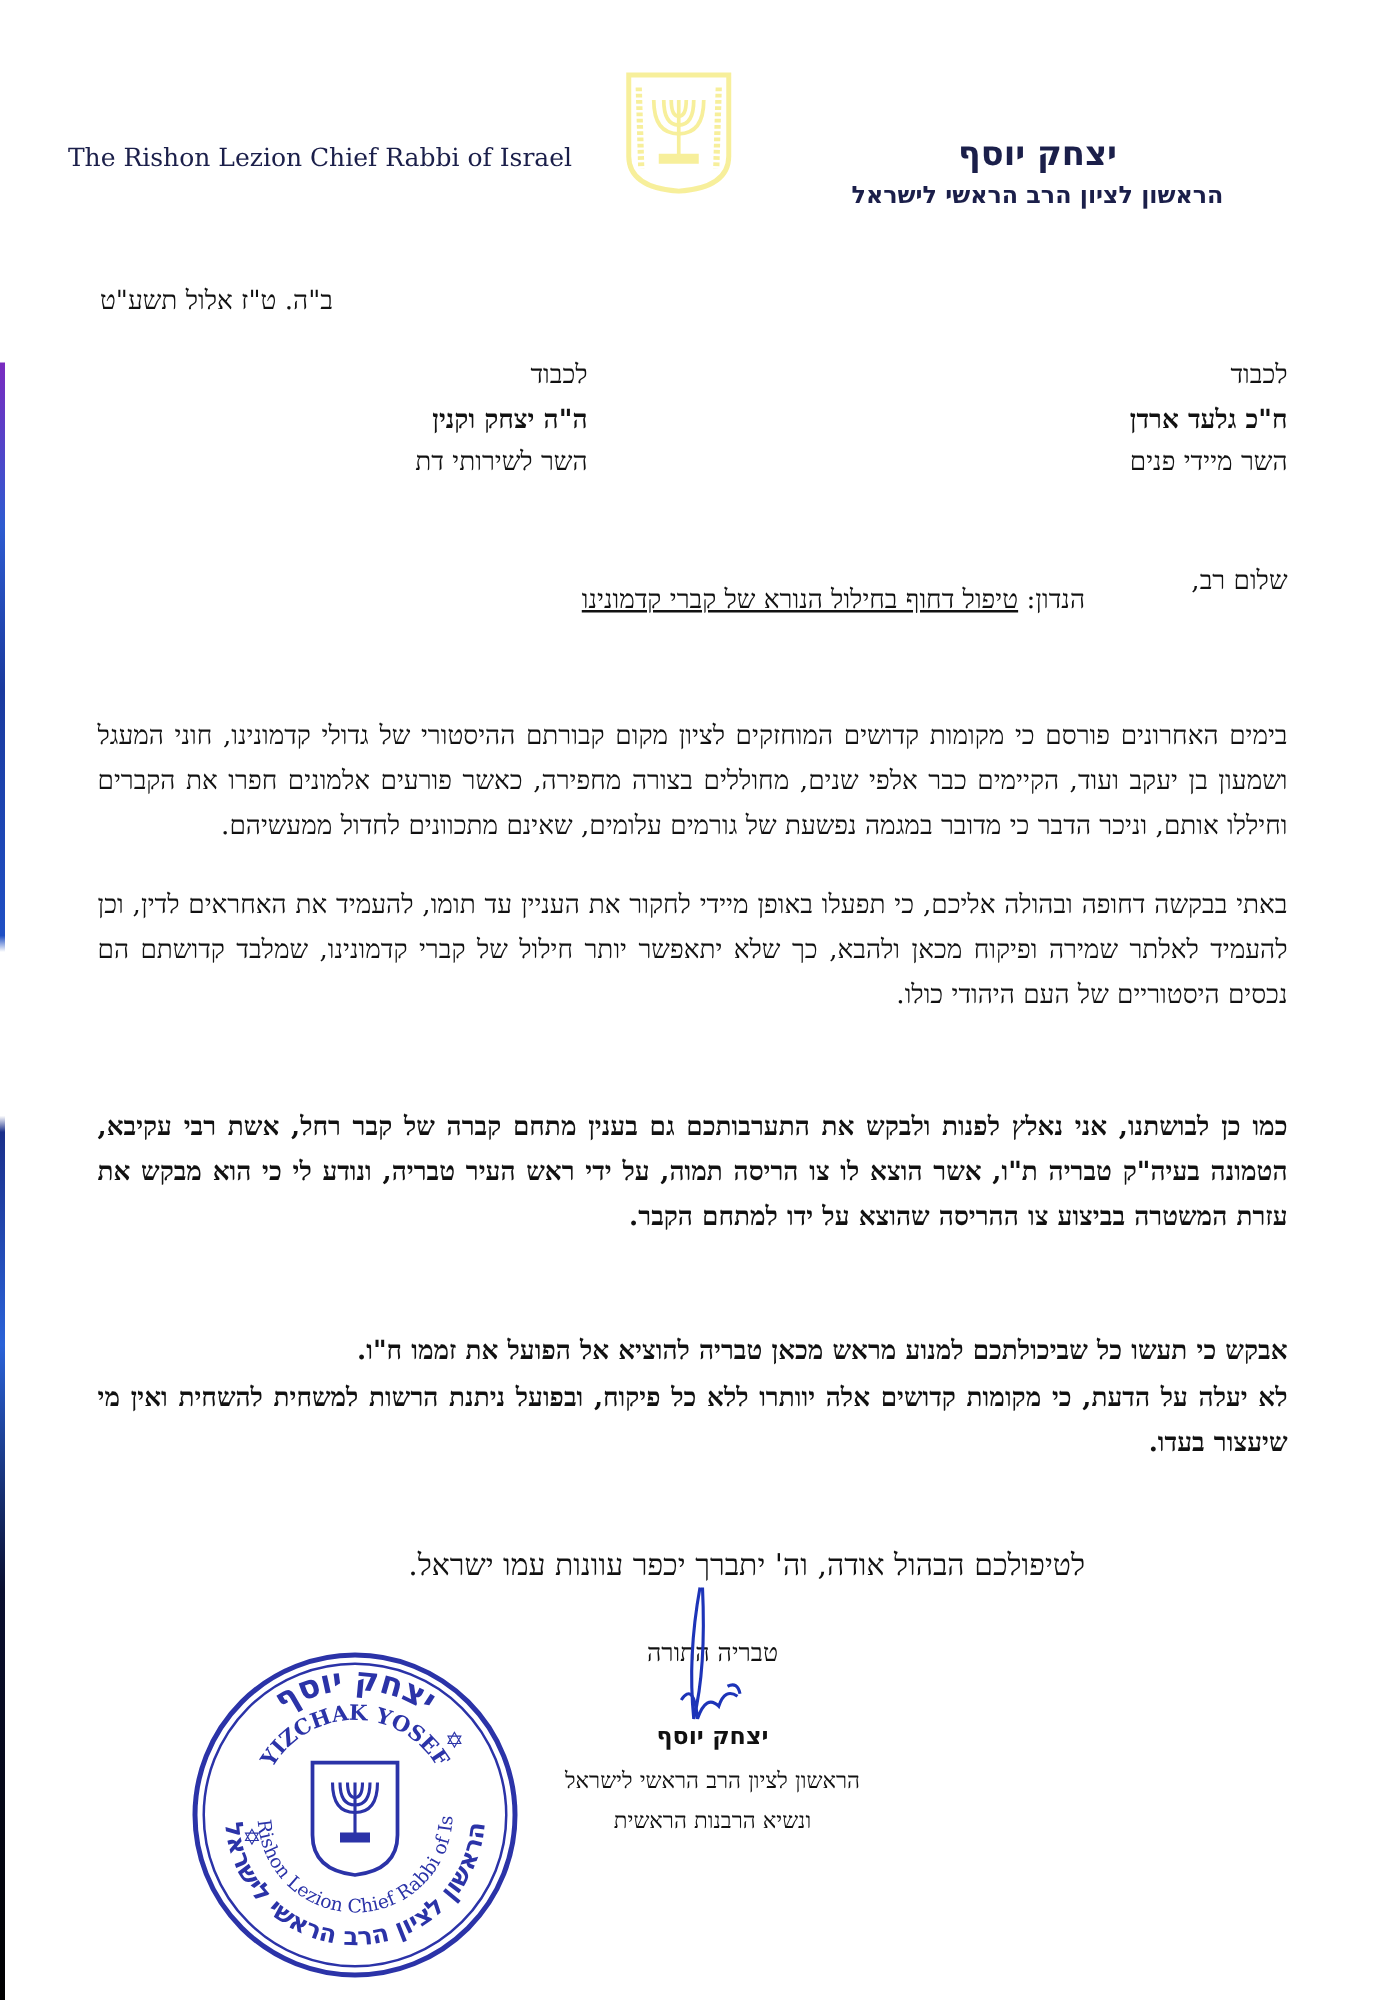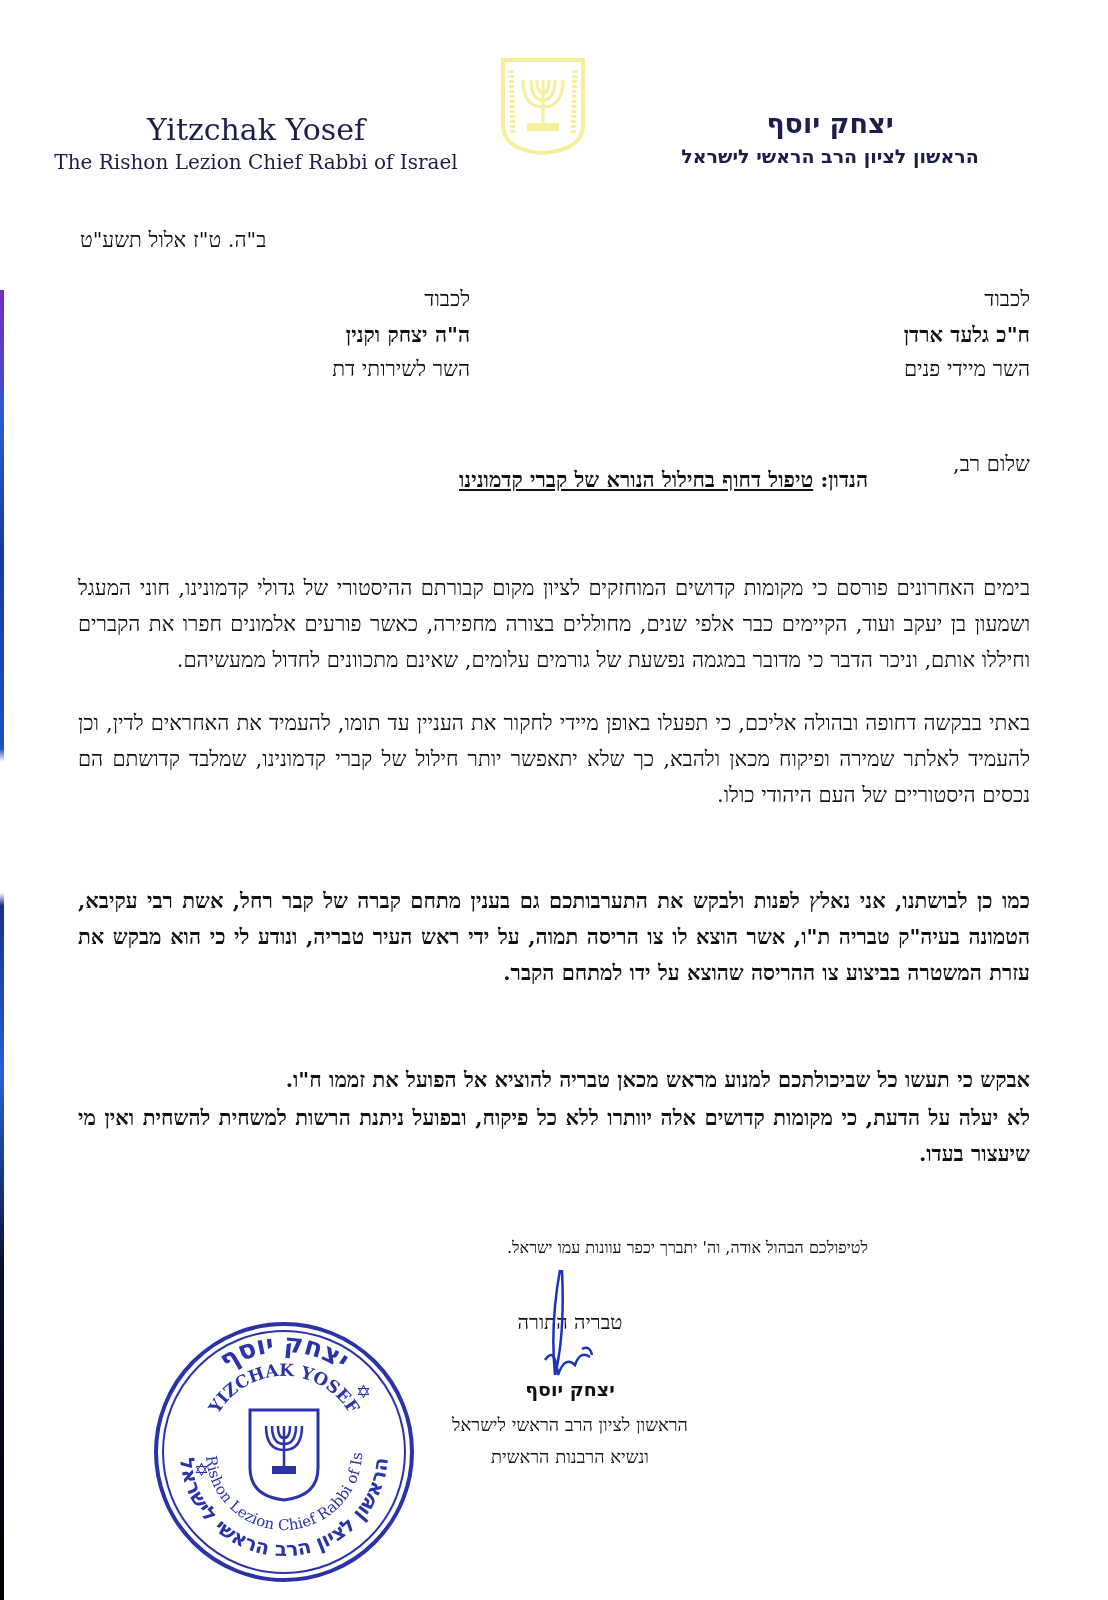--- a/index.html
+++ b/index.html
@@ -21,49 +21,48 @@
 
   .date { position: absolute; left: 80px; top: 228px; font-size: 21px; direction: rtl; }
 
   .addr { position: absolute; direction: rtl; font-size: 21px; line-height: 35px; text-align: right; margin-left: 17px; }
   .addr.right { right: 78px; top: 282px; }
   .addr.left { right: 638px; top: 282px; }
   .addr .bold { font-weight: bold; }
 
   .greeting { position: absolute; right: 78px; top: 424px; font-size: 21px; direction: rtl; margin-top: 28px; }
 
-  .subject { position: absolute; right: 240px; top: 467px; direction: rtl; font-size: 21px; font-weight: bold; }
+  .subject { position: absolute; right: 240px; top: 467px; direction: rtl; font-size: 21px; font-weight: normal; }
   .subject .topic { text-decoration: underline; }
 
   .para { position: absolute; left: 78px; right: 78px; direction: rtl; text-align: justify; font-size: 21px; line-height: 36px; }
   .para.bold { font-weight: bold; }
   .p1 { top: 530px; margin-top: 40px; }
   .p2 { top: 705px; }
   .p3 { top: 883px; }
   .p4 { top: 1062px; }
   .p5 { top: 1100px; font-weight: bold; }
-  .closing { position: absolute; right: 240px; top: 1238px; direction: rtl; font-size: 16px; }
+  .closing { position: absolute; right: 240px; top: 1238px; direction: rtl; font-size: 24px; }
 
   .signoff { position: absolute; left: 470px; width: 200px; direction: rtl; text-align: center; }
   .blessing { top: 1310px; font-size: 20px; }
   .signer { top: 1378px; font-size: 19px; font-weight: bold; font-family: "DejaVu Sans", sans-serif; }
   .signer-title { left: 410px; width: 320px; top: 1414px; font-size: 18px; }
   .signer-title2 { left: 430px; width: 280px; top: 1446px; font-size: 18px; }
 
   .signature { position: absolute; left: 520px; top: 1265px; width: 100px; height: 140px; }
 
   .stamp { position: absolute; left: 150px; top: 1318px; width: 268px; height: 268px; }
 </style>
 </head>
 <body>
 
 <div class="edge-strip"></div>
 
 <div class="letterhead-en">
-  <div class="name">Yitzchak Yosef</div>
   <div class="title">The Rishon Lezion Chief Rabbi of Israel</div>
 </div>
 
 <svg class="emblem" viewBox="0 0 100 100">
   <path d="M10 5 L90 5 L90 70 Q90 95 50 98 Q10 95 10 70 Z" fill="none" stroke="#f2e24a" stroke-width="4"></path>
   <g stroke="#f2e24a" stroke-width="3" fill="none">
     <path d="M50 25 L50 70"></path>
     <path d="M30 25 Q30 52 50 52 Q70 52 70 25"></path>
     <path d="M38 25 Q38 45 50 45 Q62 45 62 25"></path>
     <path d="M44 25 Q44 38 50 38 Q56 38 56 25"></path>

